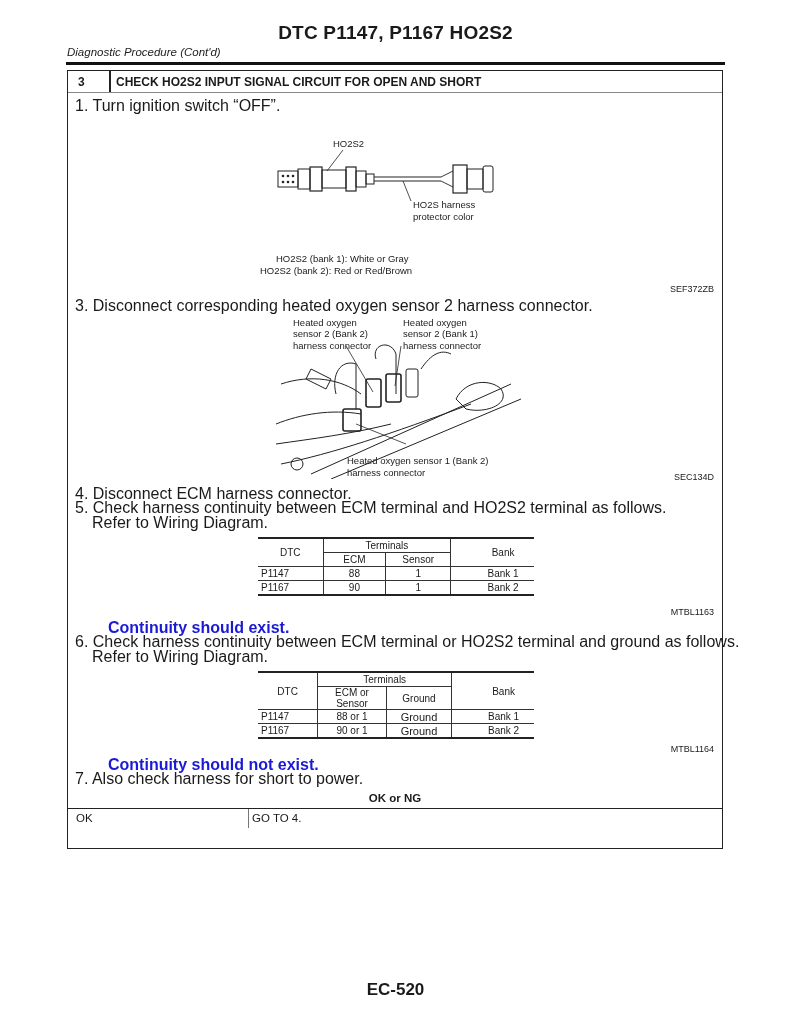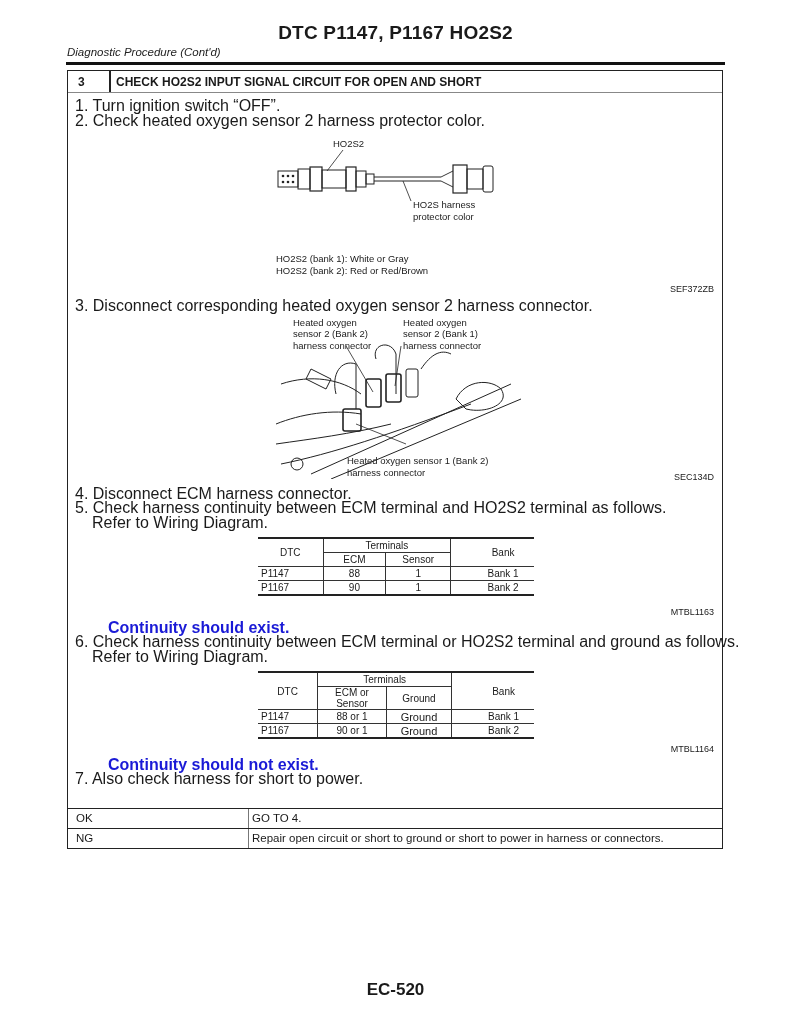--- a/index.html
+++ b/index.html
@@ -39,21 +39,20 @@
 <div class="rule"></div>
 
 <div class="box">
   <div class="head">
     <span class="num">3</span>
     <span class="sep"></span>
     <span class="htxt">CHECK HO2S2 INPUT SIGNAL CIRCUIT FOR OPEN AND SHORT</span>
   </div>
 
   <div class="t" style="left:7px;top:26px">1.  Turn ignition switch “OFF”.</div>
-  <div class="t" style="left:7px;top:41px">2.  Check heated oxygen sensor 2 harness protector color.</div>
 
   <svg style="position:absolute;left:195px;top:62px" width="240" height="90" viewBox="0 0 240 90">
     <text x="70" y="14" font-size="9.5" fill="#222">HO2S2</text>
     <line x1="80" y1="17" x2="64" y2="38" stroke="#222" stroke-width="0.8"></line>
     <rect x="15" y="38" width="20" height="16" fill="none" stroke="#222" stroke-width="1"></rect>
     <circle cx="20" cy="43" r="1.3" fill="#222"></circle>
       <circle cx="25" cy="43" r="1.3" fill="#222"></circle>
       <circle cx="30" cy="43" r="1.3" fill="#222"></circle>
     <circle cx="20" cy="49" r="1.3" fill="#222"></circle>
       <circle cx="25" cy="49" r="1.3" fill="#222"></circle>
@@ -69,21 +68,21 @@
     <path d="M178 44 L190 38 M178 48 L190 54" stroke="#222" stroke-width="0.9" fill="none"></path>
     <rect x="190" y="32" width="14" height="28" fill="none" stroke="#222" stroke-width="1.2"></rect>
     <rect x="204" y="36" width="16" height="20" fill="none" stroke="#222" stroke-width="1"></rect>
     <rect x="220" y="33" width="10" height="26" rx="2" fill="none" stroke="#222" stroke-width="1"></rect>
     <line x1="140" y1="48" x2="148" y2="68" stroke="#222" stroke-width="0.8"></line>
     <text x="150" y="75" font-size="9.5" fill="#222">HO2S harness</text>
     <text x="150" y="87" font-size="9.5" fill="#222">protector color</text>
   </svg>
 
   <div class="t small" style="left:208px;top:182px">HO2S2 (bank 1): White or Gray</div>
-  <div class="t small" style="left:208px;top:194px">HO2S2 (bank 2): Red or Red/Brown</div>
+  <div class="t small" style="left:192px;top:194px">HO2S2 (bank 2): Red or Red/Brown</div>
   <div class="ref" style="top:213px">SEF372ZB</div>
 
   <div class="t" style="left:7px;top:226px">3.  Disconnect corresponding heated oxygen sensor 2 harness connector.</div>
 
   <svg style="position:absolute;left:203px;top:243px" width="260" height="165" viewBox="0 0 260 165">
     <g fill="none" stroke="#222" stroke-width="1">
       <path d="M10 70 C40 60, 70 65, 90 80"></path>
       <path d="M5 110 C30 100, 60 95, 90 100"></path>
       <path d="M5 130 C40 125, 80 120, 120 110"></path>
       <path d="M10 150 C60 140, 120 120, 200 90"></path>
@@ -174,26 +173,22 @@
       <td style="font-size:11px">Ground</td>
       <td class="noR">Bank 2</td>
     </tr>
   </tbody>
     </table>
   <div class="ref" style="top:673px">MTBL1164</div>
 
   <div class="t blue" style="left:40px;top:685px">Continuity should not exist.</div>
   <div class="t" style="left:7px;top:699px">7.  Also check harness for short to power.</div>
 
+  <div class="okng" style="top:721px">OK or NG</div>
 
   <div class="row" style="top:737px">
     <span class="c1">OK</span>
     <span class="cs"></span>
     <span class="c2">GO TO 4.</span>
   </div>
-  <div class="row" style="top:757px;height:20px">
-    <span class="c1">NG</span>
-    <span class="cs"></span>
-    <span class="c2">Repair open circuit or short to ground or short to power in harness or connectors.</span>
-  </div>
 </div>
 
 <div class="footer">EC-520</div>
 
 </body></html>

